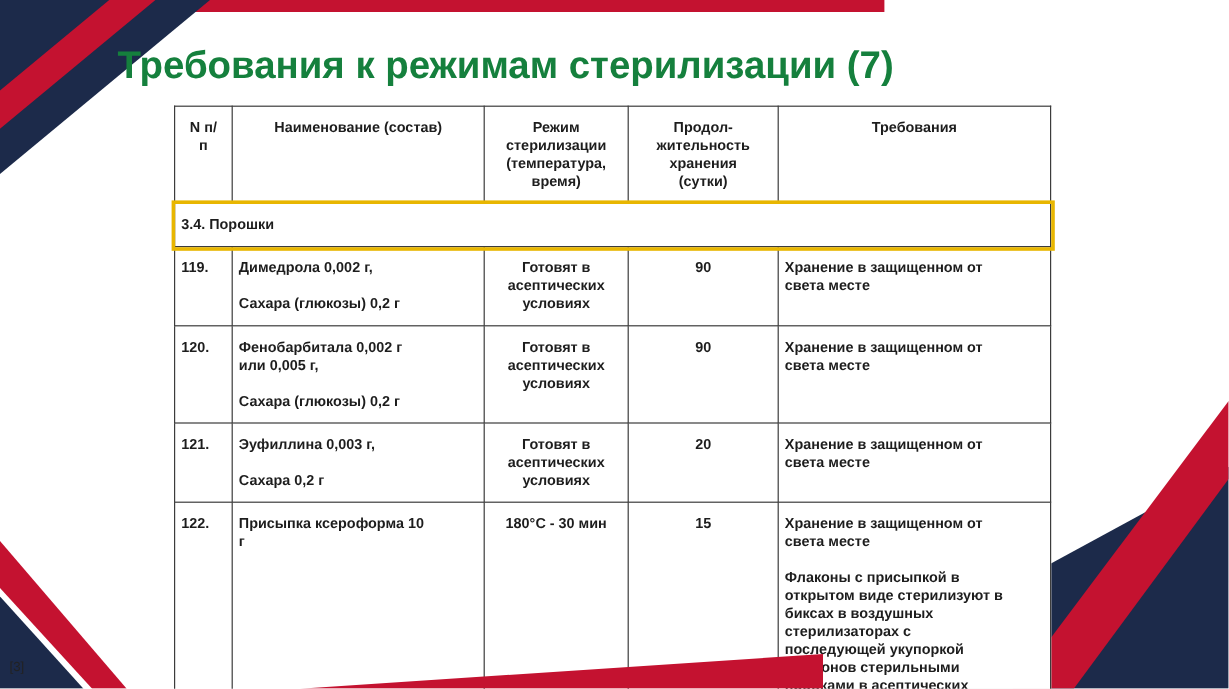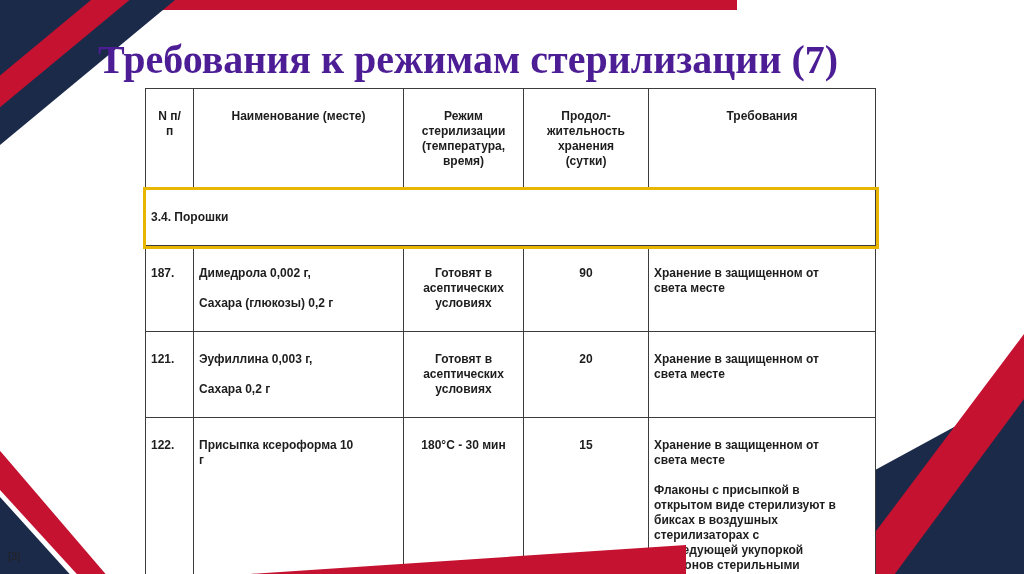--- a/index.html
+++ b/index.html
@@ -54,44 +54,44 @@
     background: var(--red, #c41230);
     clip-path: polygon(0 100%, 100% 12%, 100% 100%);
     z-index: 5;
   }
 
   
   .slide-title {
     position: absolute;
     left: 98px; top: 36px;
     z-index: 3;
-    font-family: Liberation Serif, serif;
+    font-family: Liberation Sans, sans-serif;
     font-weight: bold;
-    font-size: 40px;
-    color: #4c1d95;
+    font-size: 32px;
+    color: #15803d;
     white-space: nowrap;
   }
 
   
   table.main {
     position: absolute;
     left: 145px; top: 88px;
     width: 730px;
     border-collapse: collapse;
     table-layout: fixed;
     background: #ffffff;
     z-index: 2;
     font-size: 12px;
     font-weight: bold;
     line-height: 1.25;
     color: #1d1d1d;
   }
   table.main th, table.main td {
     border: 1px solid #3c3c3c;
-    padding: 20px 5px;
+    padding: 10px 5px;
     vertical-align: top;
     background: #ffffff;
   }
   table.main th {
     text-align: center;
     white-space: pre-line;
     height: 72px;
     font-weight: bold;
   }
   .section-cell {
@@ -142,42 +142,55 @@
     <col style="width:48px">
     <col style="width:210px">
     <col style="width:120px">
     <col style="width:125px">
     <col style="width:227px">
   </colgroup>
   <thead>
     <tr>
       <th>N п/
 п</th>
-      <th>Наименование (месте)</th>
+      <th>Наименование (состав)</th>
       <th>Режим
 стерилизации
 (температура,
 время)</th>
       <th>Продол-
 жительность
 хранения
 (сутки)</th>
       <th>Требования</th>
     </tr>
   </thead>
   <tbody>
     <tr>
       <td colspan="5" class="section-cell">
         <span>3.4. Порошки</span>
       </td>
     </tr>
 
     <tr class="r1">
-      <td class="c-num">187.</td>
+      <td class="c-num">119.</td>
       <td class="c-name">Димедрола 0,002 г,
+
+Сахара (глюкозы) 0,2 г</td>
+      <td class="c-mode">Готовят в
+асептических
+условиях</td>
+      <td class="c-dur">90</td>
+      <td class="c-note">Хранение в защищенном от
+света месте</td>
+    </tr>
+    <tr class="r2">
+      <td class="c-num">120.</td>
+      <td class="c-name">Фенобарбитала 0,002 г
+или 0,005 г,
 
 Сахара (глюкозы) 0,2 г</td>
       <td class="c-mode">Готовят в
 асептических
 условиях</td>
       <td class="c-dur">90</td>
       <td class="c-note">Хранение в защищенном от
 света месте</td>
     </tr>
     <tr class="r3">

